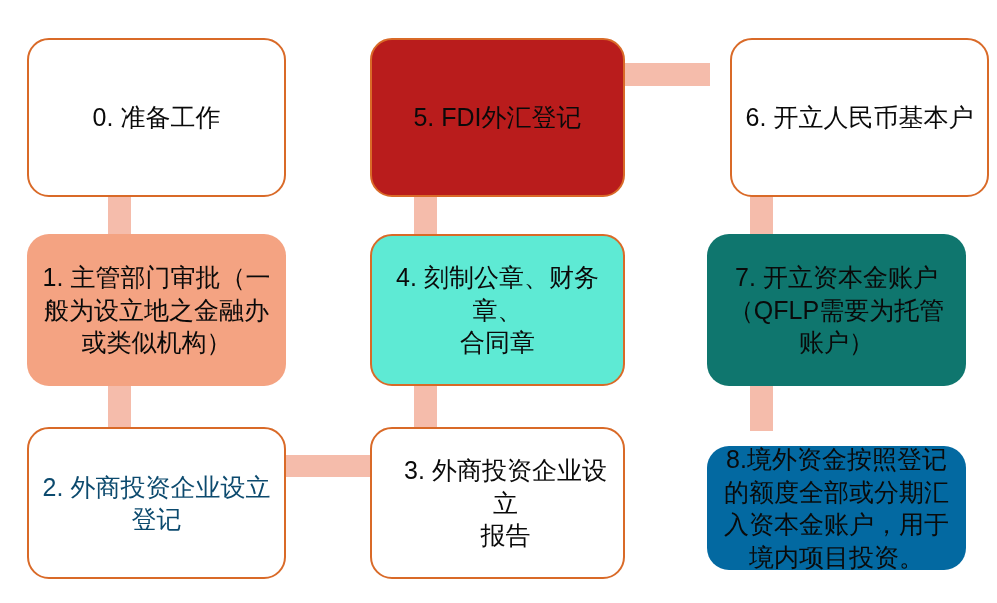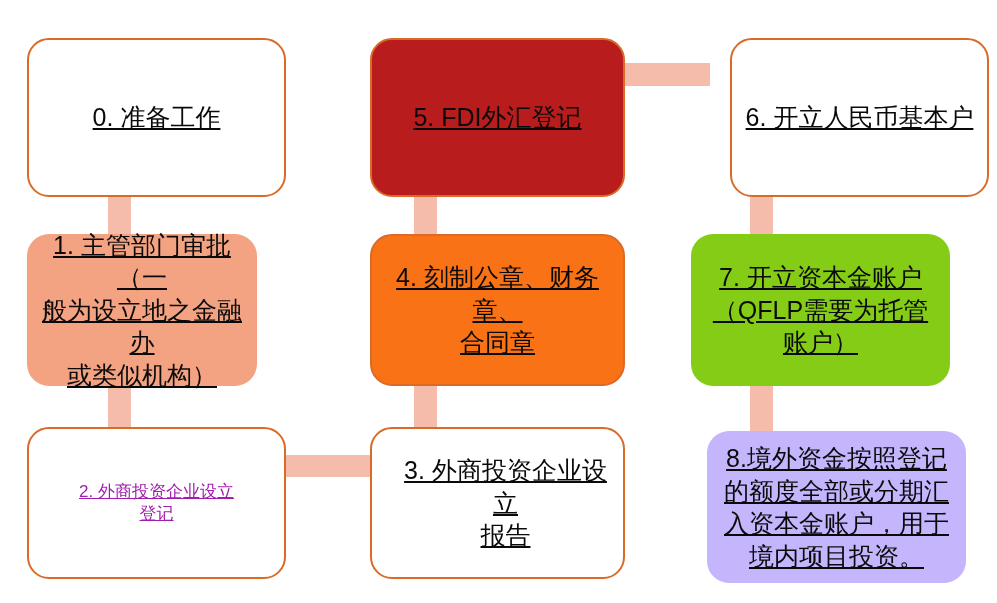--- a/index.html
+++ b/index.html
@@ -25,21 +25,20 @@
     text-align: center;
     color: #0a0a0a;
     line-height: 1.30;
     z-index: 3;
   }
   .node .node-label {
     display: block;
     width: 100%;
     white-space: pre-line;
     padding: 0 8px;
-    text-decoration: underline;
   }
   .node.outline {
     background: #ffffff;
     border: 2.4px solid #d96a28;
   }
   .node.filled {
     background: #f4a382;
     border: none;
   }
   .connector {
@@ -59,48 +58,48 @@
       <div class="connector" style="left: 414px; top: 383px; width: 23px; height: 48px; background: rgb(245, 188, 171);"></div>
       <div class="connector" style="left: 414px; top: 193px; width: 23px; height: 46px; background: rgb(245, 188, 171);"></div>
       <div class="connector" style="left: 622px; top: 63px; width: 88px; height: 23px; background: rgb(245, 188, 171);"></div>
       <div class="connector" style="left: 750px; top: 193px; width: 23px; height: 46px; background: rgb(245, 188, 171);"></div>
       <div class="connector" style="left: 750px; top: 383px; width: 23px; height: 48px; background: rgb(245, 188, 171);"></div>
     </div>
   <div id="node-layer">
       <div class="node outline" style="left: 27px; top: 38px; width: 259px; height: 159px; background: rgb(255, 255, 255); border-color: rgb(217, 106, 40);">
         <span class="node-label" style="font-size: 25px; color: rgb(10, 10, 10);">0. 准备工作</span>
       </div>
-      <div class="node filled" style="left: 27px; top: 234px; width: 230px; height: 152px; background: rgb(244, 163, 130);">
+      <div class="node filled" style="left: 27px; top: 234px; width: 259px; height: 152px; background: rgb(244, 163, 130);">
         <span class="node-label" style="font-size: 25px; color: rgb(10, 10, 10);">1. 主管部门审批（一
 般为设立地之金融办
 或类似机构）</span>
       </div>
       <div class="node outline" style="left: 27px; top: 427px; width: 259px; height: 152px; background: rgb(255, 255, 255); border-color: rgb(217, 106, 40);">
-        <span class="node-label" style="font-size: 17px; color: #a21caf;">2. 外商投资企业设立
+        <span class="node-label" style="font-size: 25px; color: #0c4a6e;">2. 外商投资企业设立
 登记</span>
       </div>
       <div class="node outline" style="left: 370px; top: 38px; width: 255px; height: 159px; background: #b91c1c; border-color: rgb(217, 106, 40);">
         <span class="node-label" style="font-size: 25px; color: rgb(10, 10, 10);">5. FDI外汇登记</span>
       </div>
-      <div class="node outline" style="left: 370px; top: 234px; width: 255px; height: 152px; background: #f97316; border-color: rgb(217, 106, 40);">
+      <div class="node outline" style="left: 370px; top: 234px; width: 255px; height: 152px; background: #5eead4; border-color: rgb(217, 106, 40);">
         <span class="node-label" style="font-size: 25px; color: rgb(10, 10, 10);">4. 刻制公章、财务章、
 合同章</span>
       </div>
       <div class="node outline" style="left: 370px; top: 427px; width: 255px; height: 152px; background: rgb(255, 255, 255); border-color: rgb(217, 106, 40);">
         <span class="node-label" style="font-size: 25px; color: rgb(10, 10, 10); margin-left: 16px;">3. 外商投资企业设立
 报告</span>
       </div>
       <div class="node outline" style="left: 707px; top: 38px; width: 259px; height: 159px; background: rgb(255, 255, 255); border-color: rgb(217, 106, 40); margin-left: 23px;">
         <span class="node-label" style="font-size: 25px; color: rgb(10, 10, 10);">6. 开立人民币基本户</span>
       </div>
-      <div class="node filled" style="left: 691px; top: 234px; width: 259px; height: 152px; background: #84cc16;">
+      <div class="node filled" style="left: 707px; top: 234px; width: 259px; height: 152px; background: #0f766e;">
         <span class="node-label" style="font-size: 25px; color: rgb(10, 10, 10);">7. 开立资本金账户
 （QFLP需要为托管
 账户）</span>
       </div>
-      <div class="node filled" style="left: 707px; top: 431px; width: 259px; height: 152px; background: #c4b5fd;">
+      <div class="node filled" style="left: 707px; top: 446px; width: 259px; height: 124px; background: #0369a1;">
         <span class="node-label" style="font-size: 25px; color: rgb(10, 10, 10);">8.境外资金按照登记
 的额度全部或分期汇
 入资本金账户，用于
 境内项目投资。</span>
       </div>
     </div>
 </div>
 
 </body></html>

